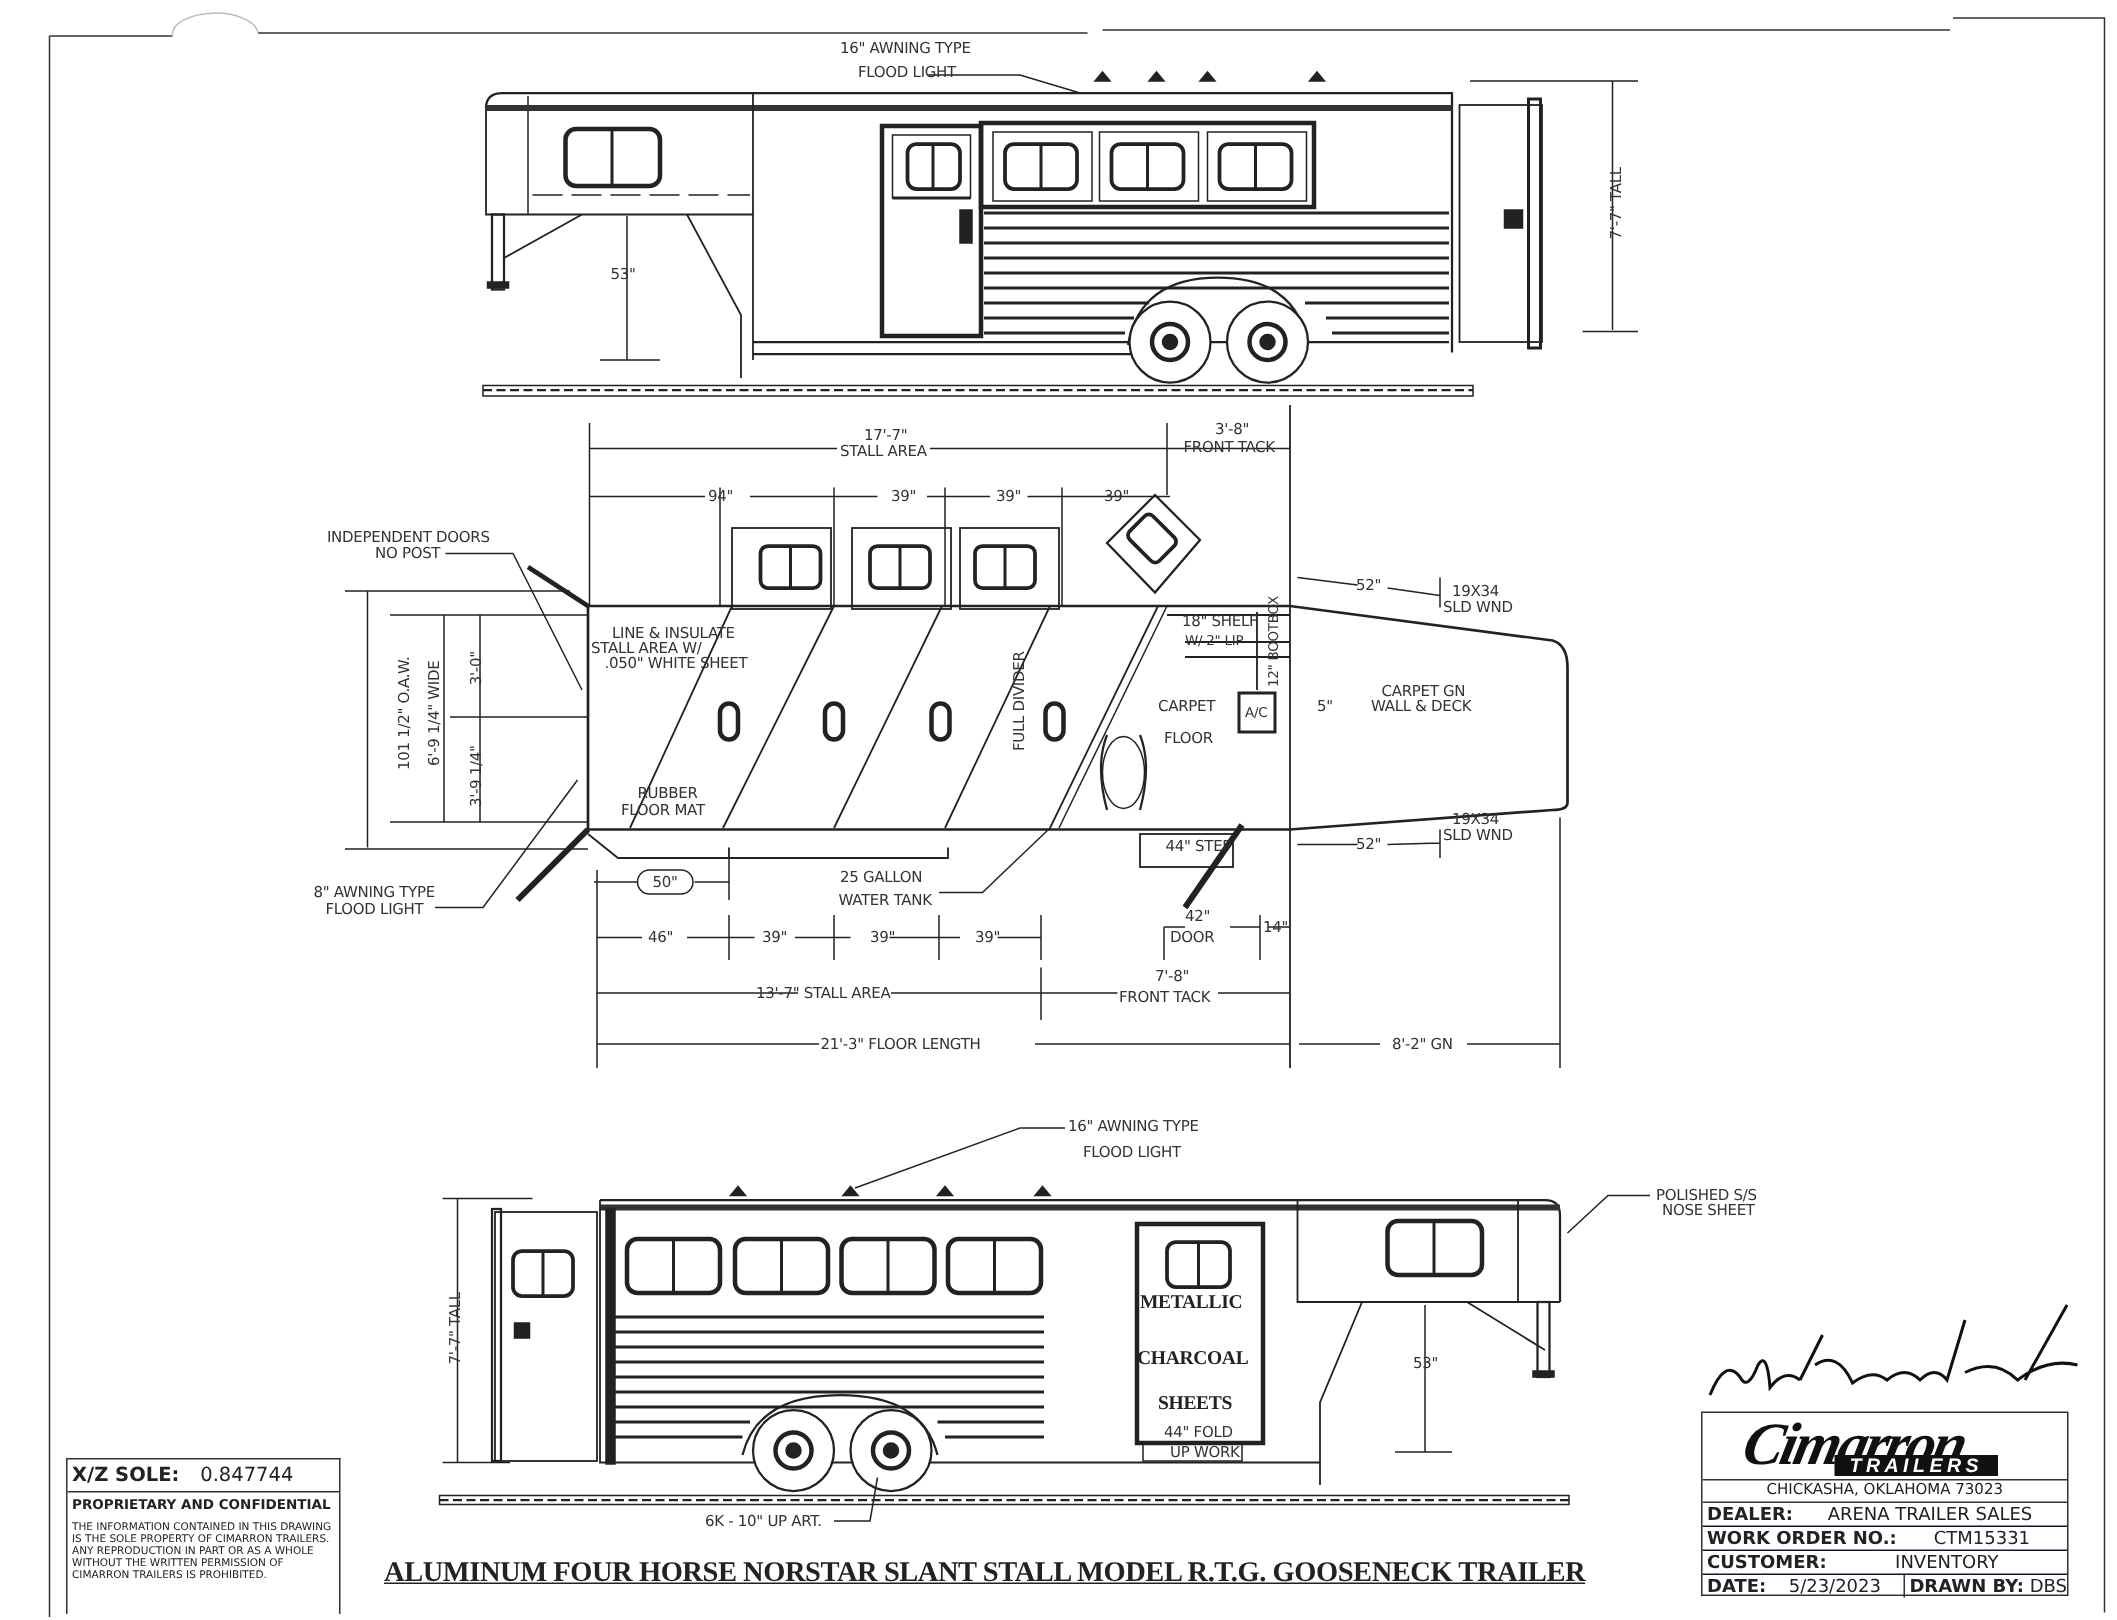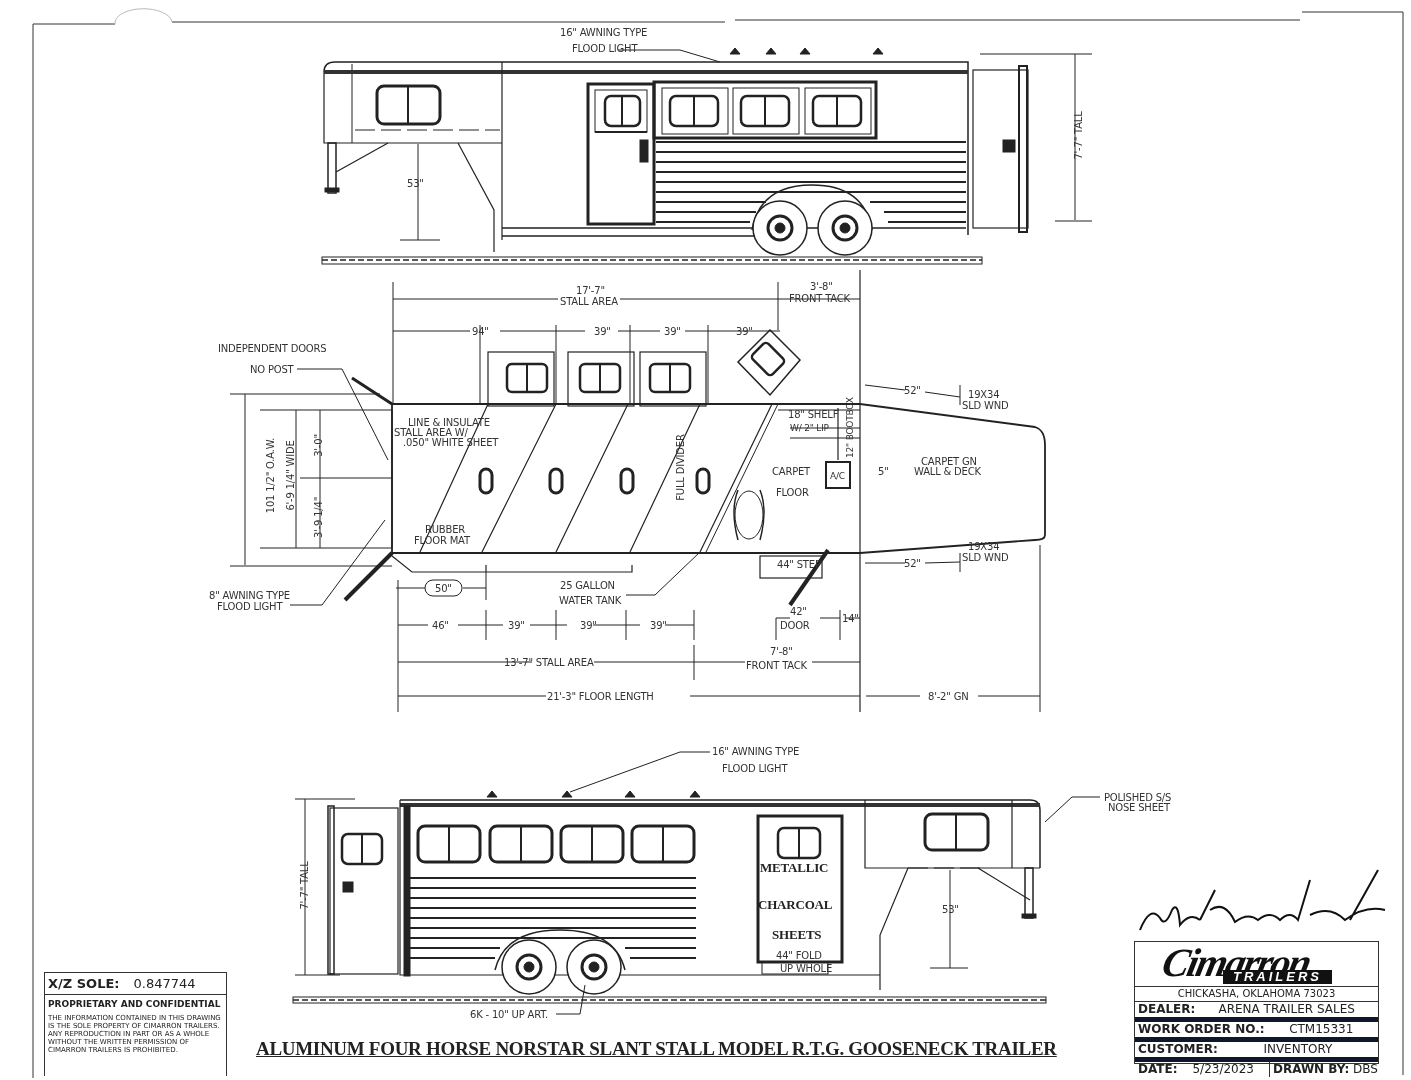--- a/index.html
+++ b/index.html
@@ -17,21 +17,21 @@
   .prop .xz{height:21px;border-bottom:1px solid #333;display:flex;align-items:center;padding-left:3px;font-size:13px;}
   .prop .xz b{font-weight:bold;margin-right:14px;}
   .prop .pc{font-size:9px;font-weight:bold;padding:4px 3px 2px;}
   .prop .pt{font-size:7px;line-height:8px;padding:3px 3px;text-transform:uppercase;}
   
   .tb{position:absolute;left:1134px;top:941px;width:243px;height:121px;border:1px solid #333;}
   .tb .logo{height:44px;border-bottom:1px solid #333;position:relative;}
   .tb .logo .brand{position:absolute;left:28px;top:0px;font-family:"Liberation Serif",serif;font-weight:bold;font-style:italic;font-size:40px;line-height:42px;color:#111;letter-spacing:-2px;transform:skewX(-12deg);}
   .tb .logo .sub{position:absolute;left:88px;top:28px;font-family:"Liberation Sans",sans-serif;font-weight:bold;font-style:italic;font-size:13px;color:#fff;background:#111;padding:0 10px;letter-spacing:3px;line-height:14px;}
   .tb .city{font-size:10px;text-align:center;border-bottom:1px solid #333;height:14px;line-height:14px;}
-  .tb .row{height:15px;line-height:15px;border-bottom:5px solid #0f172a;font-size:12px;display:flex;padding-left:3px;}
+  .tb .row{height:15px;line-height:15px;border-bottom:1px solid #0f172a;font-size:12px;display:flex;padding-left:3px;}
   .tb .row:last-child{border-bottom:none;}
   .tb .row b{font-weight:bold;white-space:nowrap;}
   .tb .row span.v{flex:1;text-align:center;}
   .tb .row .split{border-left:1px solid #333;padding-left:3px;white-space:nowrap;}
 </style>
 </head>
 <body>
 
 <div class="sheet">
 
@@ -233,21 +233,21 @@
 <div class="lbl vert" style="left:1048px;top:130px;width:60px;">7'-7" TALL</div>
 
 <div class="lbl" style="left:576px;top:285px;">17'-7"</div>
 <div class="lbl" style="left:560px;top:296px;">STALL AREA</div>
 <div class="lbl" style="left:810px;top:281px;">3'-8"</div>
 <div class="lbl" style="left:789px;top:293px;">FRONT TACK</div>
 <div class="lbl" style="left:472px;top:326px;">94"</div>
 <div class="lbl" style="left:594px;top:326px;">39"</div>
 <div class="lbl" style="left:664px;top:326px;">39"</div>
 <div class="lbl" style="left:736px;top:326px;">39"</div>
-<div class="lbl" style="left:218px;top:343px;">INDEPENDENT DOORS</div>
+<div class="lbl" style="left:218px;top:353px;">INDEPENDENT DOORS</div>
 <div class="lbl" style="left:250px;top:364px;">NO POST</div>
 <div class="lbl" style="left:408px;top:417px;">LINE &amp; INSULATE</div>
 <div class="lbl" style="left:394px;top:427px;">STALL AREA W/</div>
 <div class="lbl" style="left:403px;top:437px;">.050" WHITE SHEET</div>
 <div class="lbl" style="left:904px;top:385px;">52"</div>
 <div class="lbl" style="left:968px;top:389px;">19X34</div>
 <div class="lbl" style="left:962px;top:400px;">SLD WND</div>
 <div class="lbl" style="left:788px;top:409px;">18" SHELF</div>
 <div class="lbl small" style="left:790px;top:423px;">W/ 2" LIP</div>
 <div class="lbl small vert" style="left:822px;top:425px;width:56px;">12" BOOTBOX</div>
@@ -289,21 +289,21 @@
 <div class="lbl" style="left:712px;top:746px;">16" AWNING TYPE</div>
 <div class="lbl" style="left:722px;top:763px;">FLOOD LIGHT</div>
 <div class="lbl" style="left:1104px;top:792px;">POLISHED S/S</div>
 <div class="lbl" style="left:1108px;top:802px;">NOSE SHEET</div>
 <div class="lbl vert" style="left:276px;top:880px;width:56px;">7'-7" TALL</div>
 <div class="lbl" style="left:942px;top:904px;">53"</div>
 <div class="lbl serif-bold" style="left:758px;top:897px;font-size:13px;line-height:15px;">CHARCOAL</div>
 <div class="lbl serif-bold" style="left:760px;top:860px;font-size:13px;line-height:15px;">METALLIC</div>
 <div class="lbl serif-bold" style="left:772px;top:927px;font-size:13px;line-height:15px;">SHEETS</div>
 <div class="lbl" style="left:776px;top:950px;">44" FOLD</div>
-<div class="lbl" style="left:780px;top:963px;">UP WHOLE</div>
+<div class="lbl" style="left:780px;top:963px;">UP WORK</div>
 <div class="lbl" style="left:470px;top:1009px;">6K - 10" UP ART.</div>
 
 <div class="prop">
   <div class="xz">
         <b>X/Z SOLE:</b>
         <span>0.847744</span>
       </div>
   <div class="pc">PROPRIETARY AND CONFIDENTIAL</div>
   <div class="pt">THE INFORMATION CONTAINED IN THIS DRAWING IS THE SOLE PROPERTY OF CIMARRON TRAILERS. ANY REPRODUCTION IN PART OR AS A WHOLE WITHOUT THE WRITTEN PERMISSION OF CIMARRON TRAILERS IS PROHIBITED.</div>
 </div>

